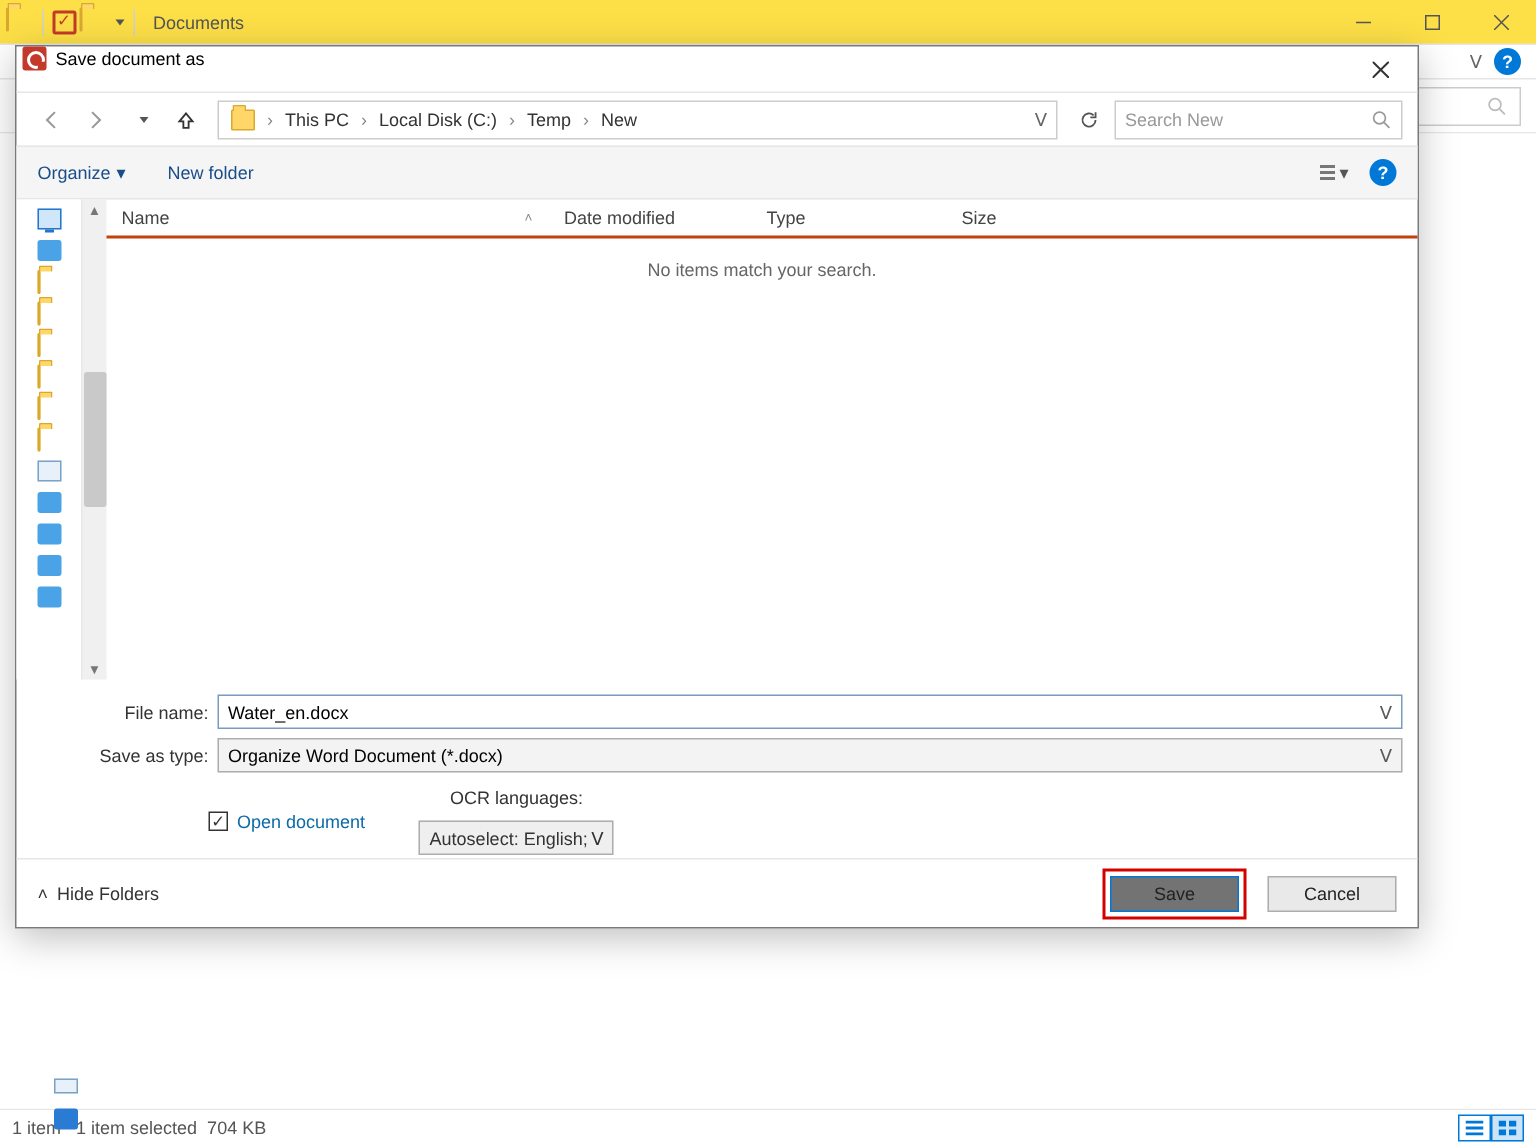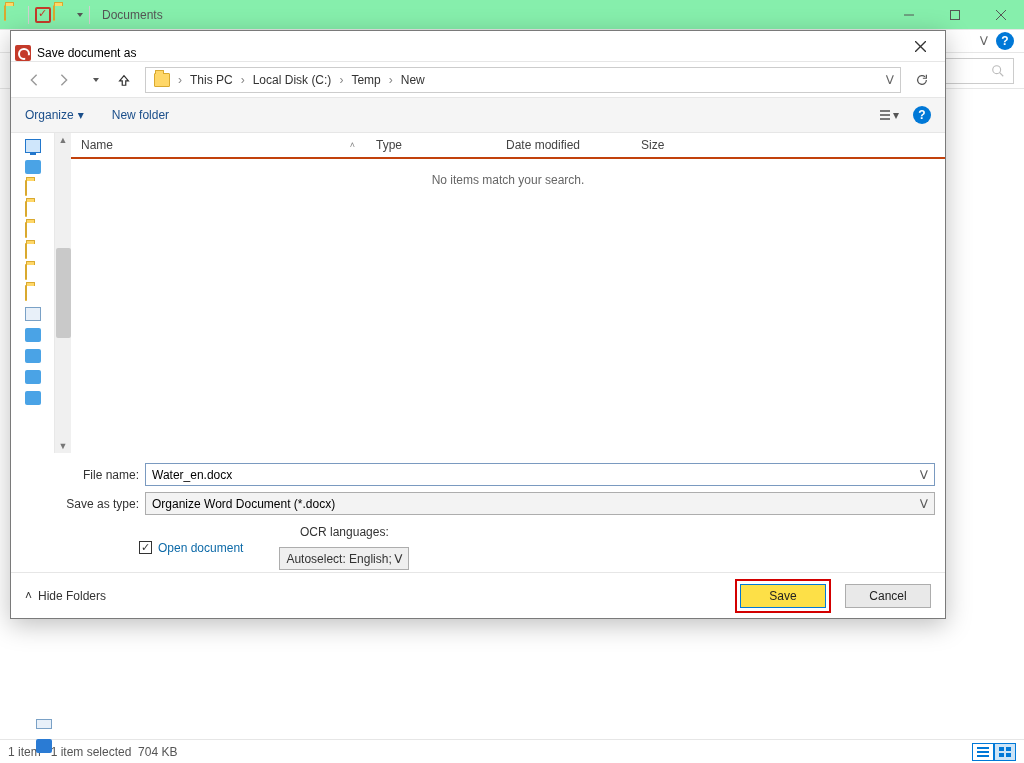--- a/index.html
+++ b/index.html
@@ -4,21 +4,21 @@
 <style>
 * { box-sizing: border-box; font-family: "Segoe UI", Tahoma, sans-serif; font-size: 12px; }
 body { margin: 0; background: #fff; width: 1024px; height: 763px; overflow: hidden; position: relative; }
 
 
 .explorer {
   position: absolute; inset: 0; display: flex; flex-direction: column;
 }
 .explorer-titlebar {
   height: 30px; display: flex; align-items: center; justify-content: space-between;
-  background: #86efac; border-bottom: 1px solid #e6e6e6;
+  background: #fde047; border-bottom: 1px solid #e6e6e6;
 }
 .explorer-titlebar .left { display: flex; align-items: center; gap: 2px; padding-left: 4px; }
 .explorer-titlebar .ql-icon { width: 18px; height: 18px; }
 .folder-glyph { width: 16px; height: 14px; background: #ffd768; border: 1px solid #d9a92f; border-radius: 1px; position: relative; }
 .folder-glyph::before { content: ""; position: absolute; top: -4px; left: 0; width: 7px; height: 3px; background: #ffd768; border: 1px solid #d9a92f; border-bottom: none; border-radius: 1px 1px 0 0; }
 .sep { width: 1px; height: 18px; background: #d0d0d0; margin: 0 4px; }
 .checkbox-glyph { width: 16px; height: 16px; border: 2px solid #c43a2a; position: relative; border-radius: 2px;}
 .checkbox-glyph::after { content: "✓"; color: #c43a2a; font-size: 11px; position: absolute; top: -2px; left: 1px; }
 .caret-down { width:0;height:0;border-left:3px solid transparent;border-right:3px solid transparent;border-top:4px solid #555;margin-left:4px;}
 .titletext { color: #555; padding-left: 6px; }
@@ -44,21 +44,21 @@
 .bgtree { position:absolute; left:36px; top:105px; width:20px; display:flex;flex-direction:column;gap:8px;}
 .bgtree .ic { width:16px;height:14px;}
 .bgtree-lower { position:absolute; left:36px; top:630px; width:20px; display:flex;flex-direction:column;gap:10px;}
 
 
 .dialog {
   position:absolute; left:10px; top:30px; width:936px; height:589px;
   background:#fff; border:1px solid #7a7a7a; box-shadow:0 6px 24px rgba(0,0,0,.25);
   display:flex; flex-direction:column;
 }
-.dlg-title { height:30px;display:flex;align-items:flex-end;justify-content:space-between;padding:0 4px 0 4px;}
+.dlg-title { height:30px;display:flex;align-items:flex-start;justify-content:space-between;padding:0 4px 0 4px;}
 .dlg-title .left{display:flex;align-items:center;gap:6px;}
 .dlg-title .appicon{width:16px;height:16px;background:#c43a2a;border-radius:2px;position:relative;}
 .dlg-title .appicon::after{content:"";position:absolute;left:3px;top:3px;width:8px;height:8px;border:2px solid #fff;border-radius:50%;clip-path:polygon(0 0,100% 0,100% 60%,60% 60%,60% 100%,0 100%);}
 .dlg-title .t{}
 .dlg-close{width:42px;height:30px;display:flex;align-items:center;justify-content:center;color:#333;}
 
 .dlg-nav { height:36px;border-top:1px solid #e6e6e6;display:flex;align-items:center;gap:4px;padding:0 10px;}
 .navbtn{width:26px;height:26px;display:flex;align-items:center;justify-content:center;color:#999;border-radius:2px;}
 .navbtn.enabled{color:#333;}
 .breadcrumb{flex:1;height:26px;border:1px solid #ccc;display:flex;align-items:center;gap:0;padding:0 2px;margin:0 4px;overflow:hidden;}
@@ -104,21 +104,21 @@
 .chk .box{width:13px;height:13px;border:1px solid #333;display:flex;align-items:center;justify-content:center;color:#333;font-size:11px;}
 .ocr{display:flex;align-items:center;gap:8px;color:#333;flex-direction:column;}
 .selsmall{height:23px;width:130px;border:1px solid #adadad;background:#efefef;padding:0 6px;display:flex;align-items:center;justify-content:space-between;color:#333;}
 
 .dlg-optrow2{padding:4px 10px 8px 405px;}
 .btn{height:23px;min-width:126px;border:1px solid #adadad;background:#e9e9e9;display:inline-flex;align-items:center;justify-content:center;padding:0 10px;color:#333;}
 
 .dlg-bottom{height:46px;border-top:1px solid #e6e6e6;display:flex;align-items:center;justify-content:space-between;padding:0 14px;}
 .hide-folders{display:flex;align-items:center;gap:6px;color:#333;}
 .btnrow{display:flex;gap:14px;align-items:center;}
-.btn-main{height:24px;width:86px;border:1px solid #0078d7;background:#fde047;display:flex;align-items:center;justify-content:center;color:#222;}
+.btn-main{height:24px;width:86px;border:1px solid #0078d7;background:#737373;display:flex;align-items:center;justify-content:center;color:#222;}
 .btn-cancel{height:24px;width:86px;border:1px solid #adadad;background:#e9e9e9;display:flex;align-items:center;justify-content:center;color:#222;}
 .highlight-save{border:2px solid #d30000;padding:3px;}
 
 .monitor-glyph{width:16px;height:12px;border:1px solid #2277cc;background:#cfe6fb;position:relative;}
 .monitor-glyph::after{content:"";position:absolute;left:4px;bottom:-3px;width:6px;height:2px;background:#2277cc;}
 .drive-glyph{width:16px;height:10px;border:1px solid #7aa1c6;background:#e8f0f9;}
 .generic-blue{width:16px;height:14px;background:#4aa3e6;border-radius:2px;}
 
 svg{display:block;}
 </style>
@@ -264,20 +264,27 @@
       <span class="end">ᐯ</span>
     </div>
 
     <div class="refresh">
         <svg width="14" height="14" viewBox="0 0 16 16">
           <path d="M13 8a5 5 0 1 1-1.46-3.54" fill="none" stroke="currentColor" stroke-width="1.4"></path>
           <path d="M13 2v4h-4" fill="none" stroke="currentColor" stroke-width="1.4"></path>
         </svg>
       </div>
 
+    <div class="dlg-search">
+      <span>Search New</span>
+      <svg width="14" height="14" viewBox="0 0 16 16">
+          <circle cx="6.5" cy="6.5" r="4.5" fill="none" stroke="currentColor" stroke-width="1.3"></circle>
+          <line x1="10" y1="10" x2="14" y2="14" stroke="currentColor" stroke-width="1.3"></line>
+        </svg>
+    </div>
   </div>
 
   <div class="dlg-toolbar">
     <div class="left">
       <div class="drop">
           <span>Organize</span>
           <span style="color:#1a4e8a">▾</span>
         </div>
       <div class="drop">
           <span>New folder</span>
@@ -316,22 +323,22 @@
       <span class="arr">▲</span>
       <span class="thumb"></span>
       <span class="arr">▼</span>
     </div>
     <div class="listing">
       <div class="list-head">
         <div class="col name">
             <span>Name</span>
             <span class="sort">˄</span>
           </div>
+        <div class="col date">Date modified</div>
         <div class="col type">Type</div>
-        <div class="col date">Date modified</div>
         <div class="col size">Size</div>
       </div>
       <div class="empty">No items match your search.</div>
     </div>
   </div>
 
   <div class="dlg-fields">
     <div class="lbl">File name:</div>
     <div class="inp">
       <span>Water_en.docx</span>

